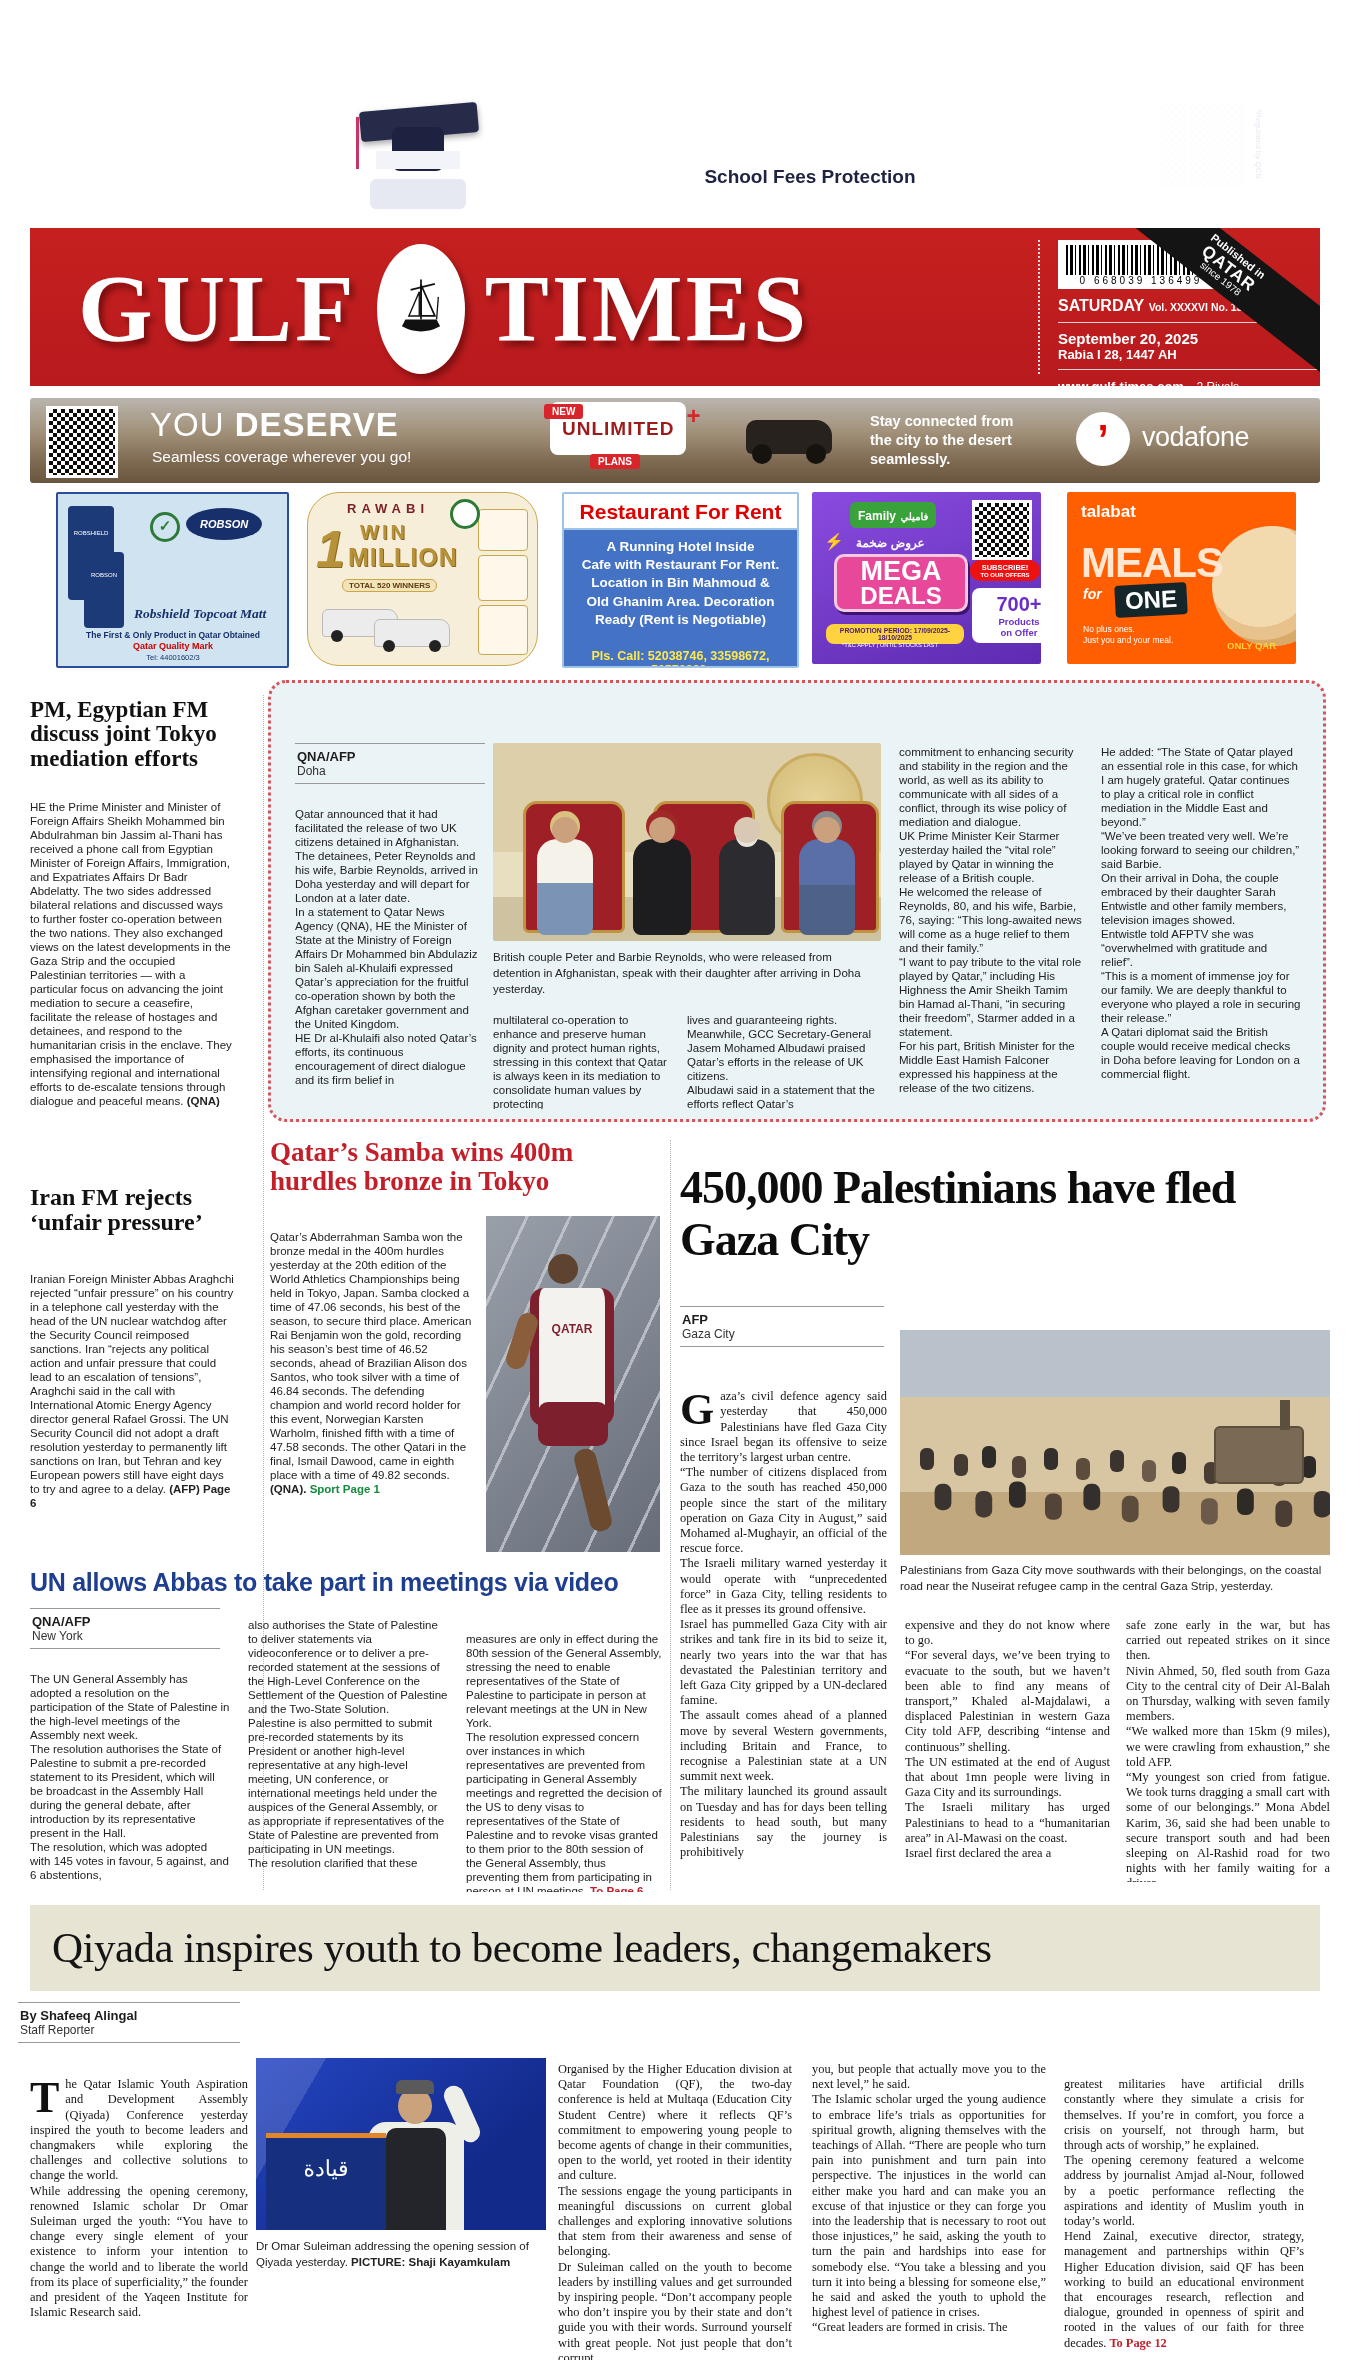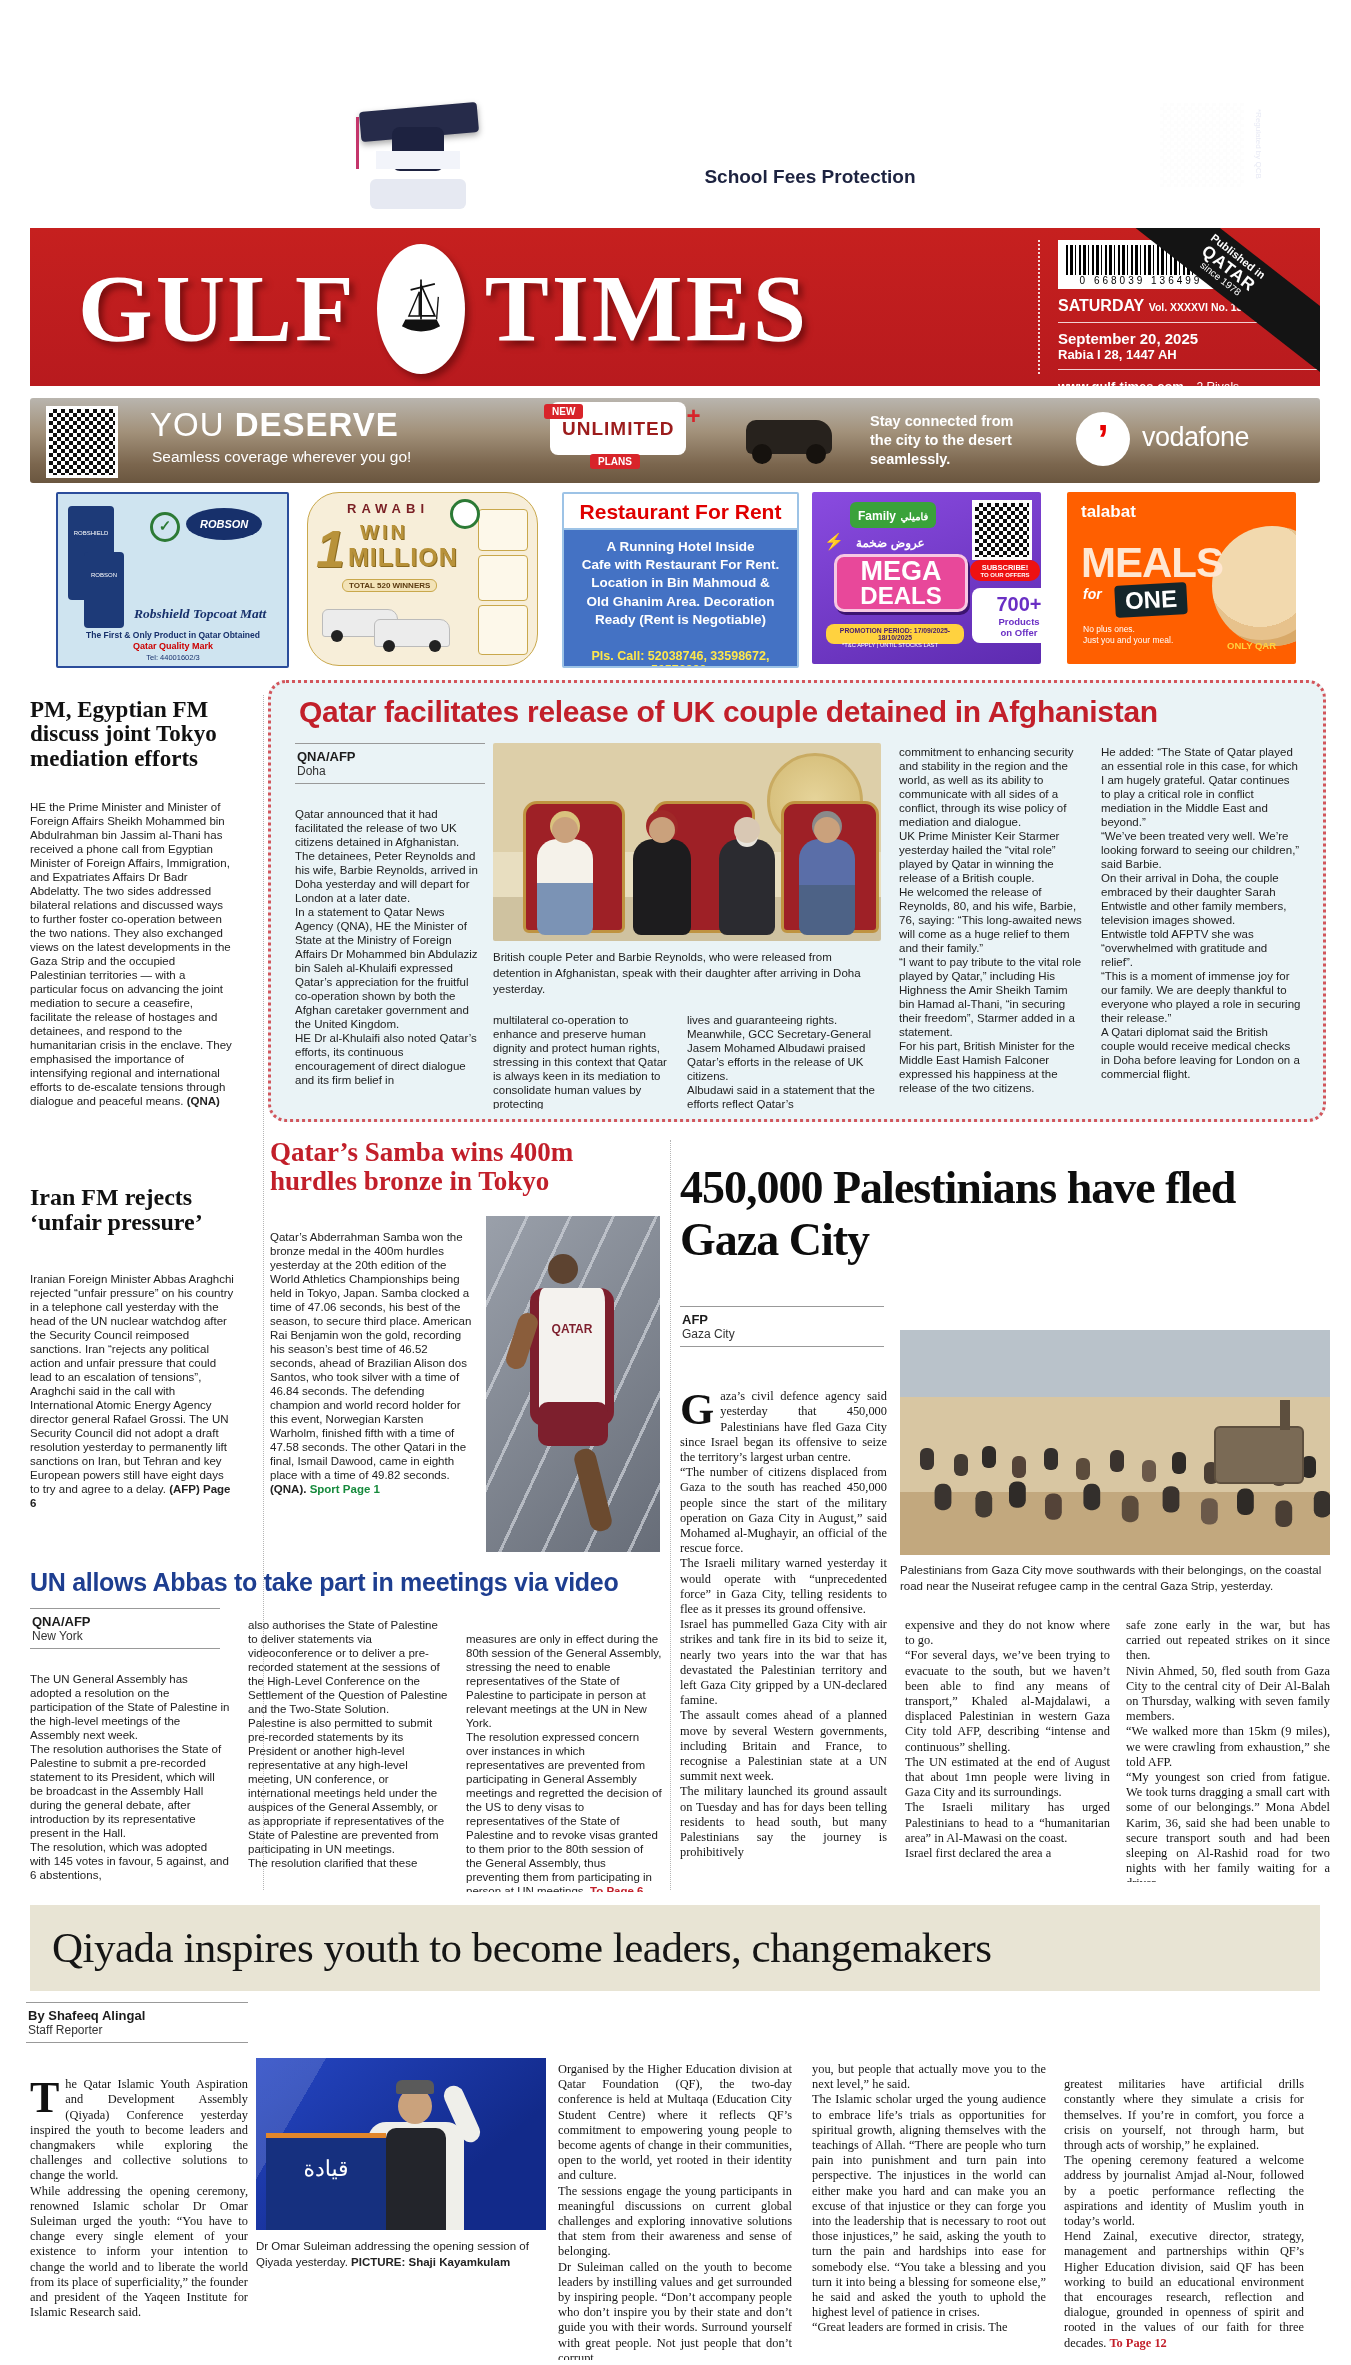--- a/index.html
+++ b/index.html
@@ -273,21 +273,20 @@
   <div class="abs sans-col" style="left:30px;top:786px;width:202px;height:392px;">
     <span>HE the Prime Minister and Minister of Foreign Affairs Sheikh Mohammed bin Abdulrahman bin Jassim al-Thani has received a phone call from Egyptian Minister of Foreign Affairs, Immigration, and Expatriates Affairs Dr Badr Abdelatty. The two sides addressed bilateral relations and discussed ways to further foster co-operation between the two nations. They also exchanged views on the latest developments in the Gaza Strip and the occupied Palestinian territories — with a particular focus on advancing the joint mediation to secure a ceasefire, facilitate the release of hostages and detainees, and respond to the humanitarian crisis in the enclave. They emphasised the importance of intensifying regional and international efforts to de-escalate tensions through dialogue and peaceful means. </span><b>(QNA)</b>
   </div>
 
   <div class="abs h-serif" style="left:30px;top:1185px;width:226px;font-size:24px;">Iran FM rejects ‘unfair pressure’</div>
   <div class="abs sans-col" style="left:30px;top:1258px;width:204px;height:296px;">
     <span>Iranian Foreign Minister Abbas Araghchi rejected “unfair pressure” on his country in a telephone call yesterday with the head of the UN nuclear watchdog after the Security Council reimposed sanctions. Iran “rejects any political action and unfair pressure that could lead to an escalation of tensions”, Araghchi said in the call with International Atomic Energy Agency director general Rafael Grossi. The UN Security Council did not adopt a draft resolution yesterday to permanently lift sanctions on Iran, but Tehran and key European powers still have eight days to try and agree to a delay. </span><b>(AFP) Page 6</b>
   </div>
 
   <div class="abs mainbox" style="left:268px;top:680px;width:1052px;height:436px;">
-    <div class="abs h-red" style="left:28px;top:12px;width:995px;font-size:30px;">Qatar facilitates release of UK couple detained in Afghanistan</div>
     <div class="abs byline" style="left:24px;top:60px;width:186px;">
       <div class="agency">QNA/AFP</div>
       <div class="city">Doha</div>
     </div>
     <div class="abs sans-col" style="left:24px;top:124px;width:186px;height:292px;">Qatar announced that it had facilitated the release of two UK citizens detained in Afghanistan. The detainees, Peter Reynolds and his wife, Barbie Reynolds, arrived in Doha yesterday and will depart for London at a later date.
 In a statement to Qatar News Agency (QNA), HE the Minister of State at the Ministry of Foreign Affairs Dr Mohammed bin Abdulaziz bin Saleh al-Khulaifi expressed Qatar’s appreciation for the fruitful co-operation shown by both the Afghan caretaker government and the United Kingdom.
 HE Dr al-Khulaifi also noted Qatar’s efforts, its continuous encouragement of direct dialogue and its firm belief in</div>
 
     <div class="photo ph-couple" style="left:222px;top:60px;width:388px;height:198px;border-radius:2px;">
       <div class="abs medallion" style="right:18px;top:10px;"></div>
@@ -373,21 +372,21 @@
 The resolution clarified that these</div>
   <div class="abs sans-col" style="left:466px;top:1618px;width:196px;height:274px;">
     <span>measures are only in effect during the 80th session of the General Assembly, stressing the need to enable representatives of the State of Palestine to participate in person at relevant meetings at the UN in New York.
 The resolution expressed concern over instances in which representatives are prevented from participating in General Assembly meetings and regretted the decision of the US to deny visas to representatives of the State of Palestine and to revoke visas granted to them prior to the 80th session of the General Assembly, thus preventing them from participating in person at UN meetings. </span><b class="red">To Page 6</b>
   </div>
 
   <div class="abs creamband" style="left:30px;top:1905px;width:1290px;height:86px;">
     <div class="h-light" style="padding:18px 0 0 22px;font-size:43px;">Qiyada inspires youth to become leaders, changemakers</div>
   </div>
 
-  <div class="abs byline" style="left:26px;top:2002px;width:218px;">
+  <div class="abs byline" style="left:18px;top:2002px;width:218px;">
     <div class="agency">By Shafeeq Alingal</div>
     <div class="city">Staff Reporter</div>
   </div>
   <div class="abs serif-col" style="left:30px;top:2062px;width:218px;height:272px;">
     <span class="dropcap">T</span><span>he Qatar Islamic Youth Aspiration and Development Assembly (Qiyada) Conference yesterday inspired the youth to become leaders and changmakers while exploring the challenges and collective solutions to change the world.
 While addressing the opening ceremony, renowned Islamic scholar Dr Omar Suleiman urged the youth: “You have to change every single element of your existence to inform your intention to change the world and to liberate the world from its place of superficiality,” the founder and president of the Yaqeen Institute for Islamic Research said.</span>
   </div>
   <div class="photo ph-sul" style="left:256px;top:2058px;width:290px;height:172px;">
     <div class="abs" style="left:0;top:0;width:290px;height:172px;background:linear-gradient(120deg,rgba(255,255,255,.14) 0 18%,transparent 18%);"></div>
     <div class="abs sul-torso" style="left:112px;top:64px;width:96px;height:108px;"></div>

